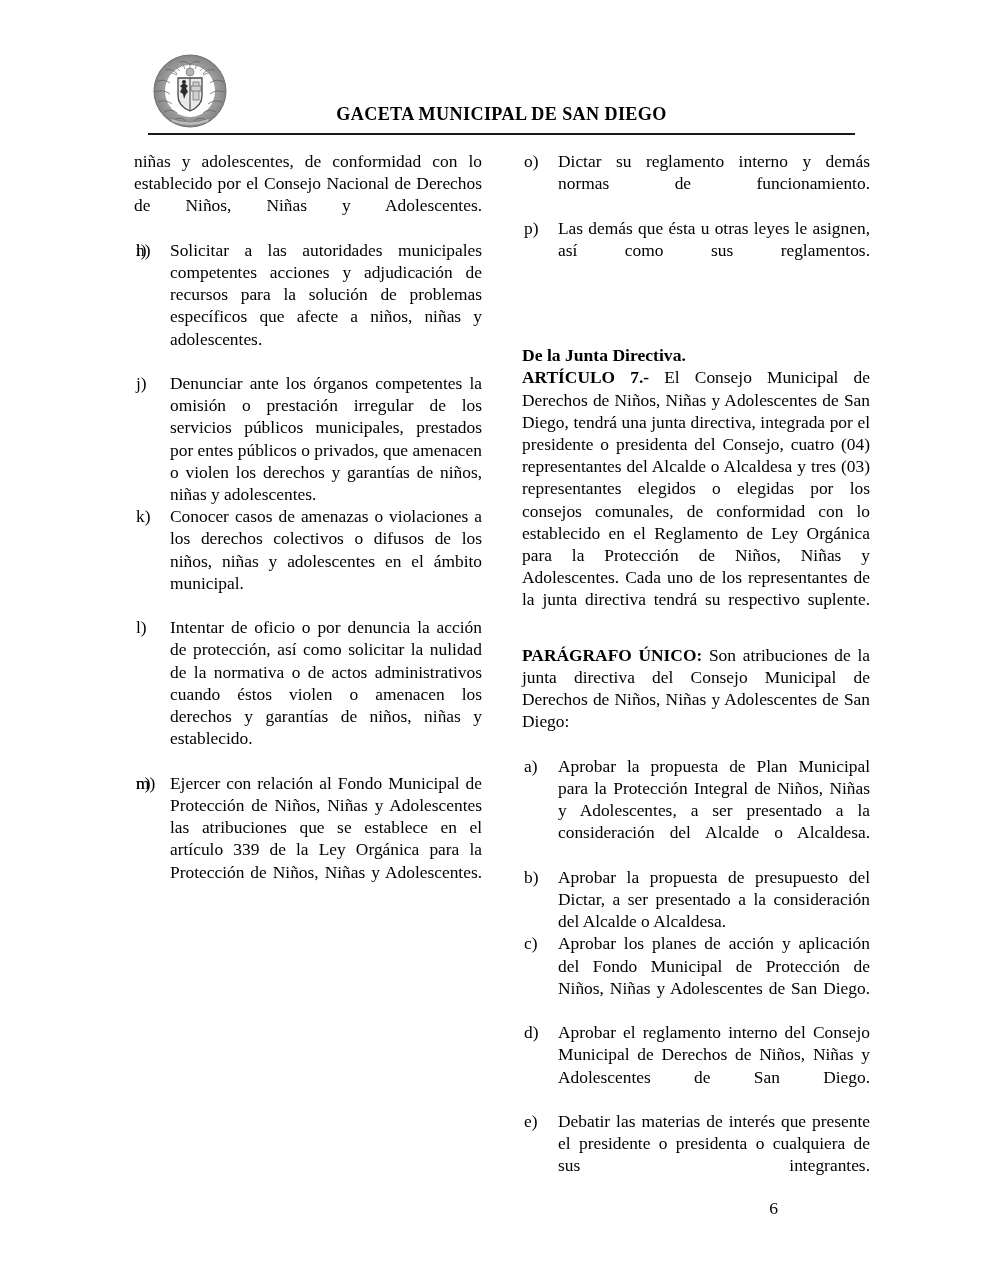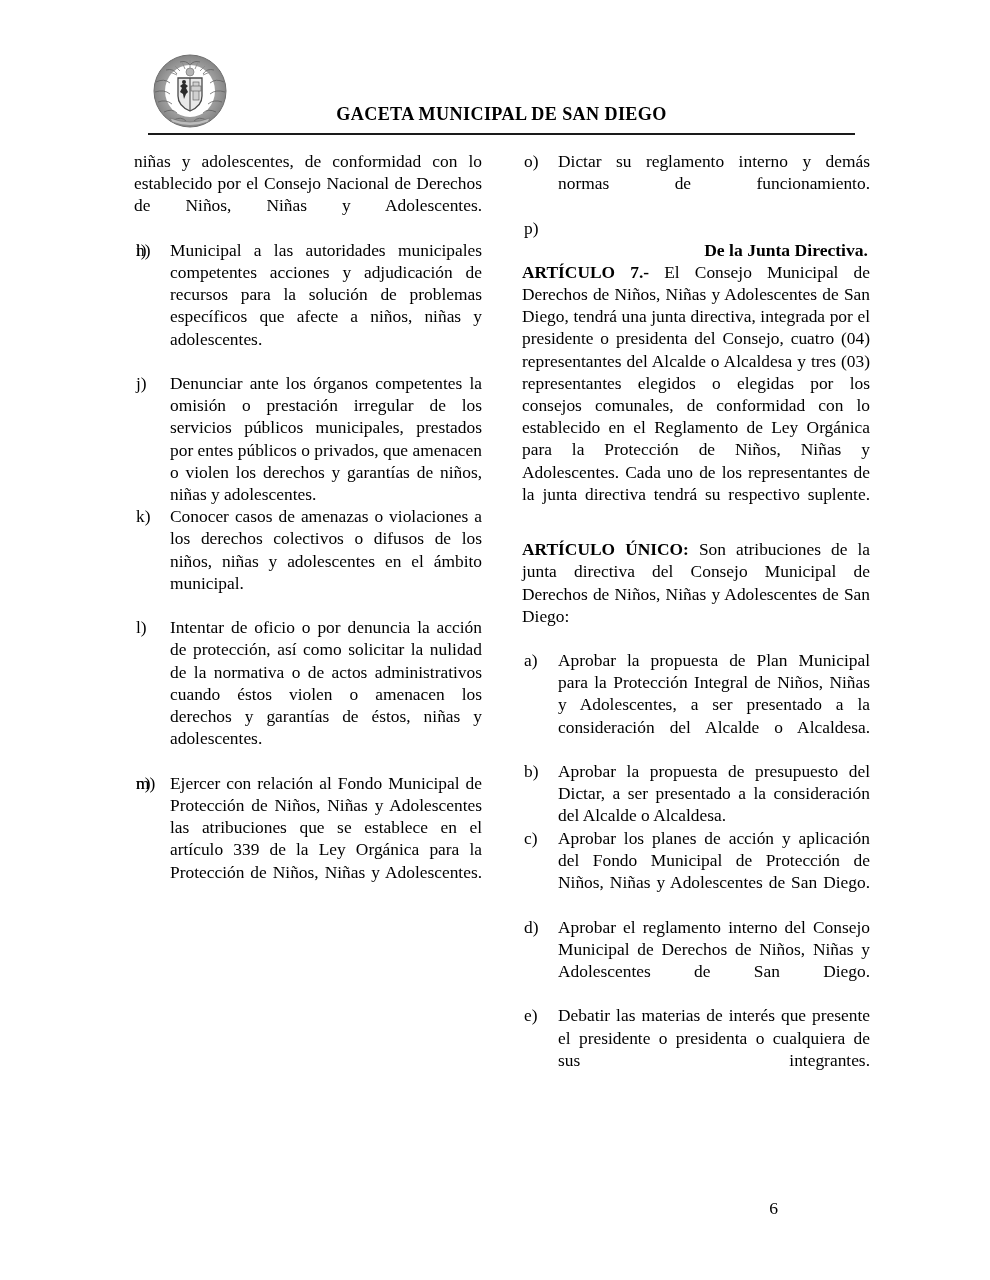--- a/index.html
+++ b/index.html
@@ -112,25 +112,26 @@
   .para.full-justify::after {
     content: "";
     display: inline-block;
     width: 100%;
   }
 
   .spacer-sm { height: 11px; }
   .spacer-md { height: 22px; }
 
   .centered-bold {
-    text-align: right;
+    text-align: left;
     font-weight: bold;
     font-size: 17.6px;
     line-height: 22.2px;
     padding-right: 2px;
+    margin-top: 39px;
   }
   .runin {
     font-weight: bold;
   }
 
   
   .page-number {
     position: absolute;
     right: 108px;
     top: 1198px;
@@ -210,36 +211,36 @@
     <div class="col col-left">
 
       <p class="para full-justify">niñas y adolescentes, de conformidad con lo establecido por el Consejo Nacional de Derechos de Niños, Niñas y Adolescentes.</p>
 
       <div class="li">
         <span class="marker">h)</span>
       </div>
 
       <div class="li">
         <span class="marker">i)</span>
-        <span class="li-text full-justify">Municipal a las autoridades municipales competentes acciones y adjudicación de recursos para la solución de problemas específicos que afecte a niños, niñas y adolescentes.</span>
+        <span class="li-text full-justify">Solicitar a las autoridades municipales competentes acciones y adjudicación de recursos para la solución de problemas específicos que afecte a niños, niñas y adolescentes.</span>
       </div>
 
       <div class="li">
         <span class="marker">j)</span>
         <span class="li-text">Denunciar ante los órganos competentes la omisión o prestación irregular de los servicios públicos municipales, prestados por entes públicos o privados, que amenacen o violen los derechos y garantías de niños, niñas y adolescentes.</span>
       </div>
 
       <div class="li">
         <span class="marker">k)</span>
         <span class="li-text full-justify">Conocer casos de amenazas o violaciones a los derechos colectivos o difusos de los niños, niñas y adolescentes en el ámbito municipal.</span>
       </div>
 
       <div class="li">
         <span class="marker">l)</span>
-        <span class="li-text full-justify">Intentar de oficio o por denuncia la acción de protección, así como solicitar la nulidad de la normativa o de actos administrativos cuando éstos violen o amenacen los derechos y garantías de éstos, niñas y adolescentes.</span>
+        <span class="li-text full-justify">Intentar de oficio o por denuncia la acción de protección, así como solicitar la nulidad de la normativa o de actos administrativos cuando éstos violen o amenacen los derechos y garantías de niños, niñas y establecido.</span>
       </div>
 
       <div class="li">
         <span class="marker">m)</span>
       </div>
 
       <div class="li">
         <span class="marker">n)</span>
         <span class="li-text full-justify">Ejercer con relación al Fondo Municipal de Protección de Niños, Niñas y Adolescentes las atribuciones que se establece en el artículo 339 de la Ley Orgánica para la Protección de Niños, Niñas y Adolescentes.</span>
       </div>
@@ -248,31 +249,32 @@
 
     <div class="col col-right">
 
       <div class="li">
         <span class="marker">o)</span>
         <span class="li-text full-justify">Dictar su reglamento interno y demás normas de funcionamiento.</span>
       </div>
 
       <div class="li">
         <span class="marker">p)</span>
+        <span class="li-text full-justify">Las demás que ésta u otras leyes le asignen, así como sus reglamentos.</span>
       </div>
 
       <div class="spacer-md"></div>
 
       <div class="centered-bold">De la Junta Directiva.</div>
 
       <p class="para full-justify"><span class="runin">ARTÍCULO 7.-</span><span> El Consejo Municipal de Derechos de Niños, Niñas y Adolescentes de San Diego, tendrá una junta directiva, integrada por el presidente o presidenta del Consejo, cuatro (04) representantes del Alcalde o Alcaldesa y tres (03) representantes elegidos o elegidas por los consejos comunales, de conformidad con lo establecido en el Reglamento de Ley Orgánica para la Protección de Niños, Niñas y Adolescentes. Cada uno de los representantes de la junta directiva tendrá su respectivo suplente.</span></p>
 
       <div class="spacer-sm"></div>
 
-      <p class="para"><span class="runin">ARTÍCULO ÚNICO:</span><span> Son atribuciones de la junta directiva del Consejo Municipal de Derechos de Niños, Niñas y Adolescentes de San Diego:</span></p>
+      <p class="para"><span class="runin">PARÁGRAFO ÚNICO:</span><span> Son atribuciones de la junta directiva del Consejo Municipal de Derechos de Niños, Niñas y Adolescentes de San Diego:</span></p>
 
       <div class="spacer-md"></div>
 
       <div class="li">
         <span class="marker">a)</span>
         <span class="li-text full-justify">Aprobar la propuesta de Plan Municipal para la Protección Integral de Niños, Niñas y Adolescentes, a ser presentado a la consideración del Alcalde o Alcaldesa.</span>
       </div>
 
       <div class="li">
         <span class="marker">b)</span>

